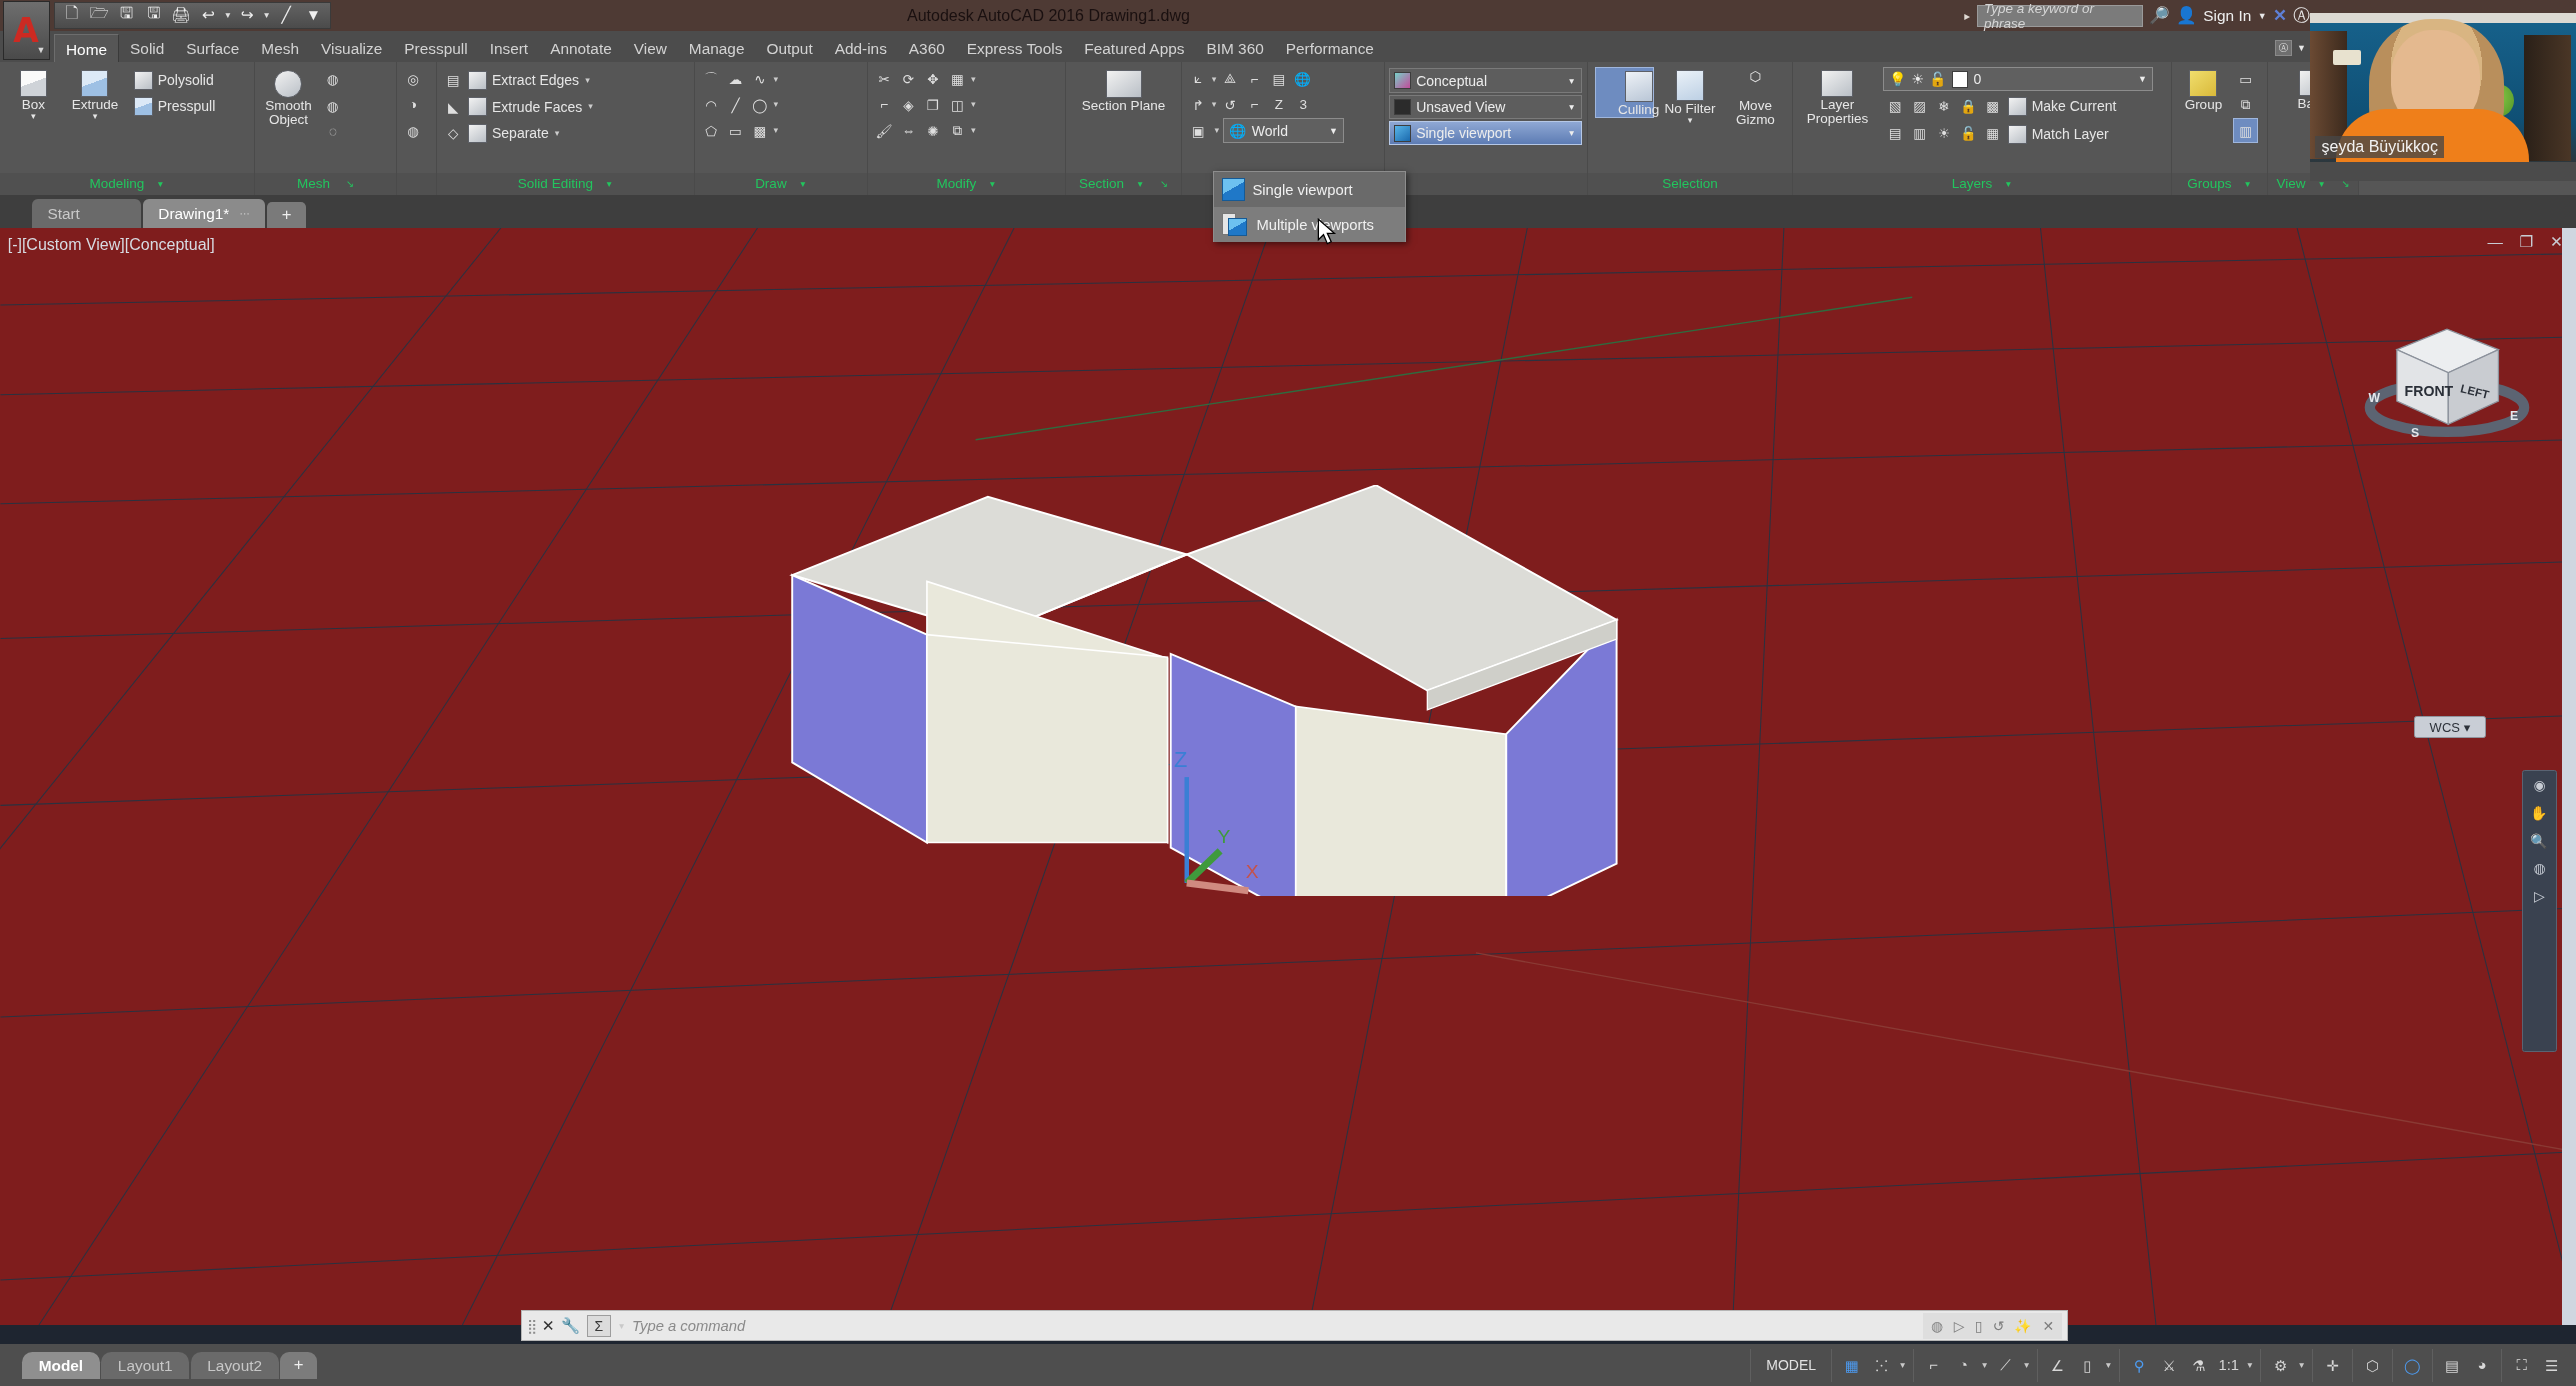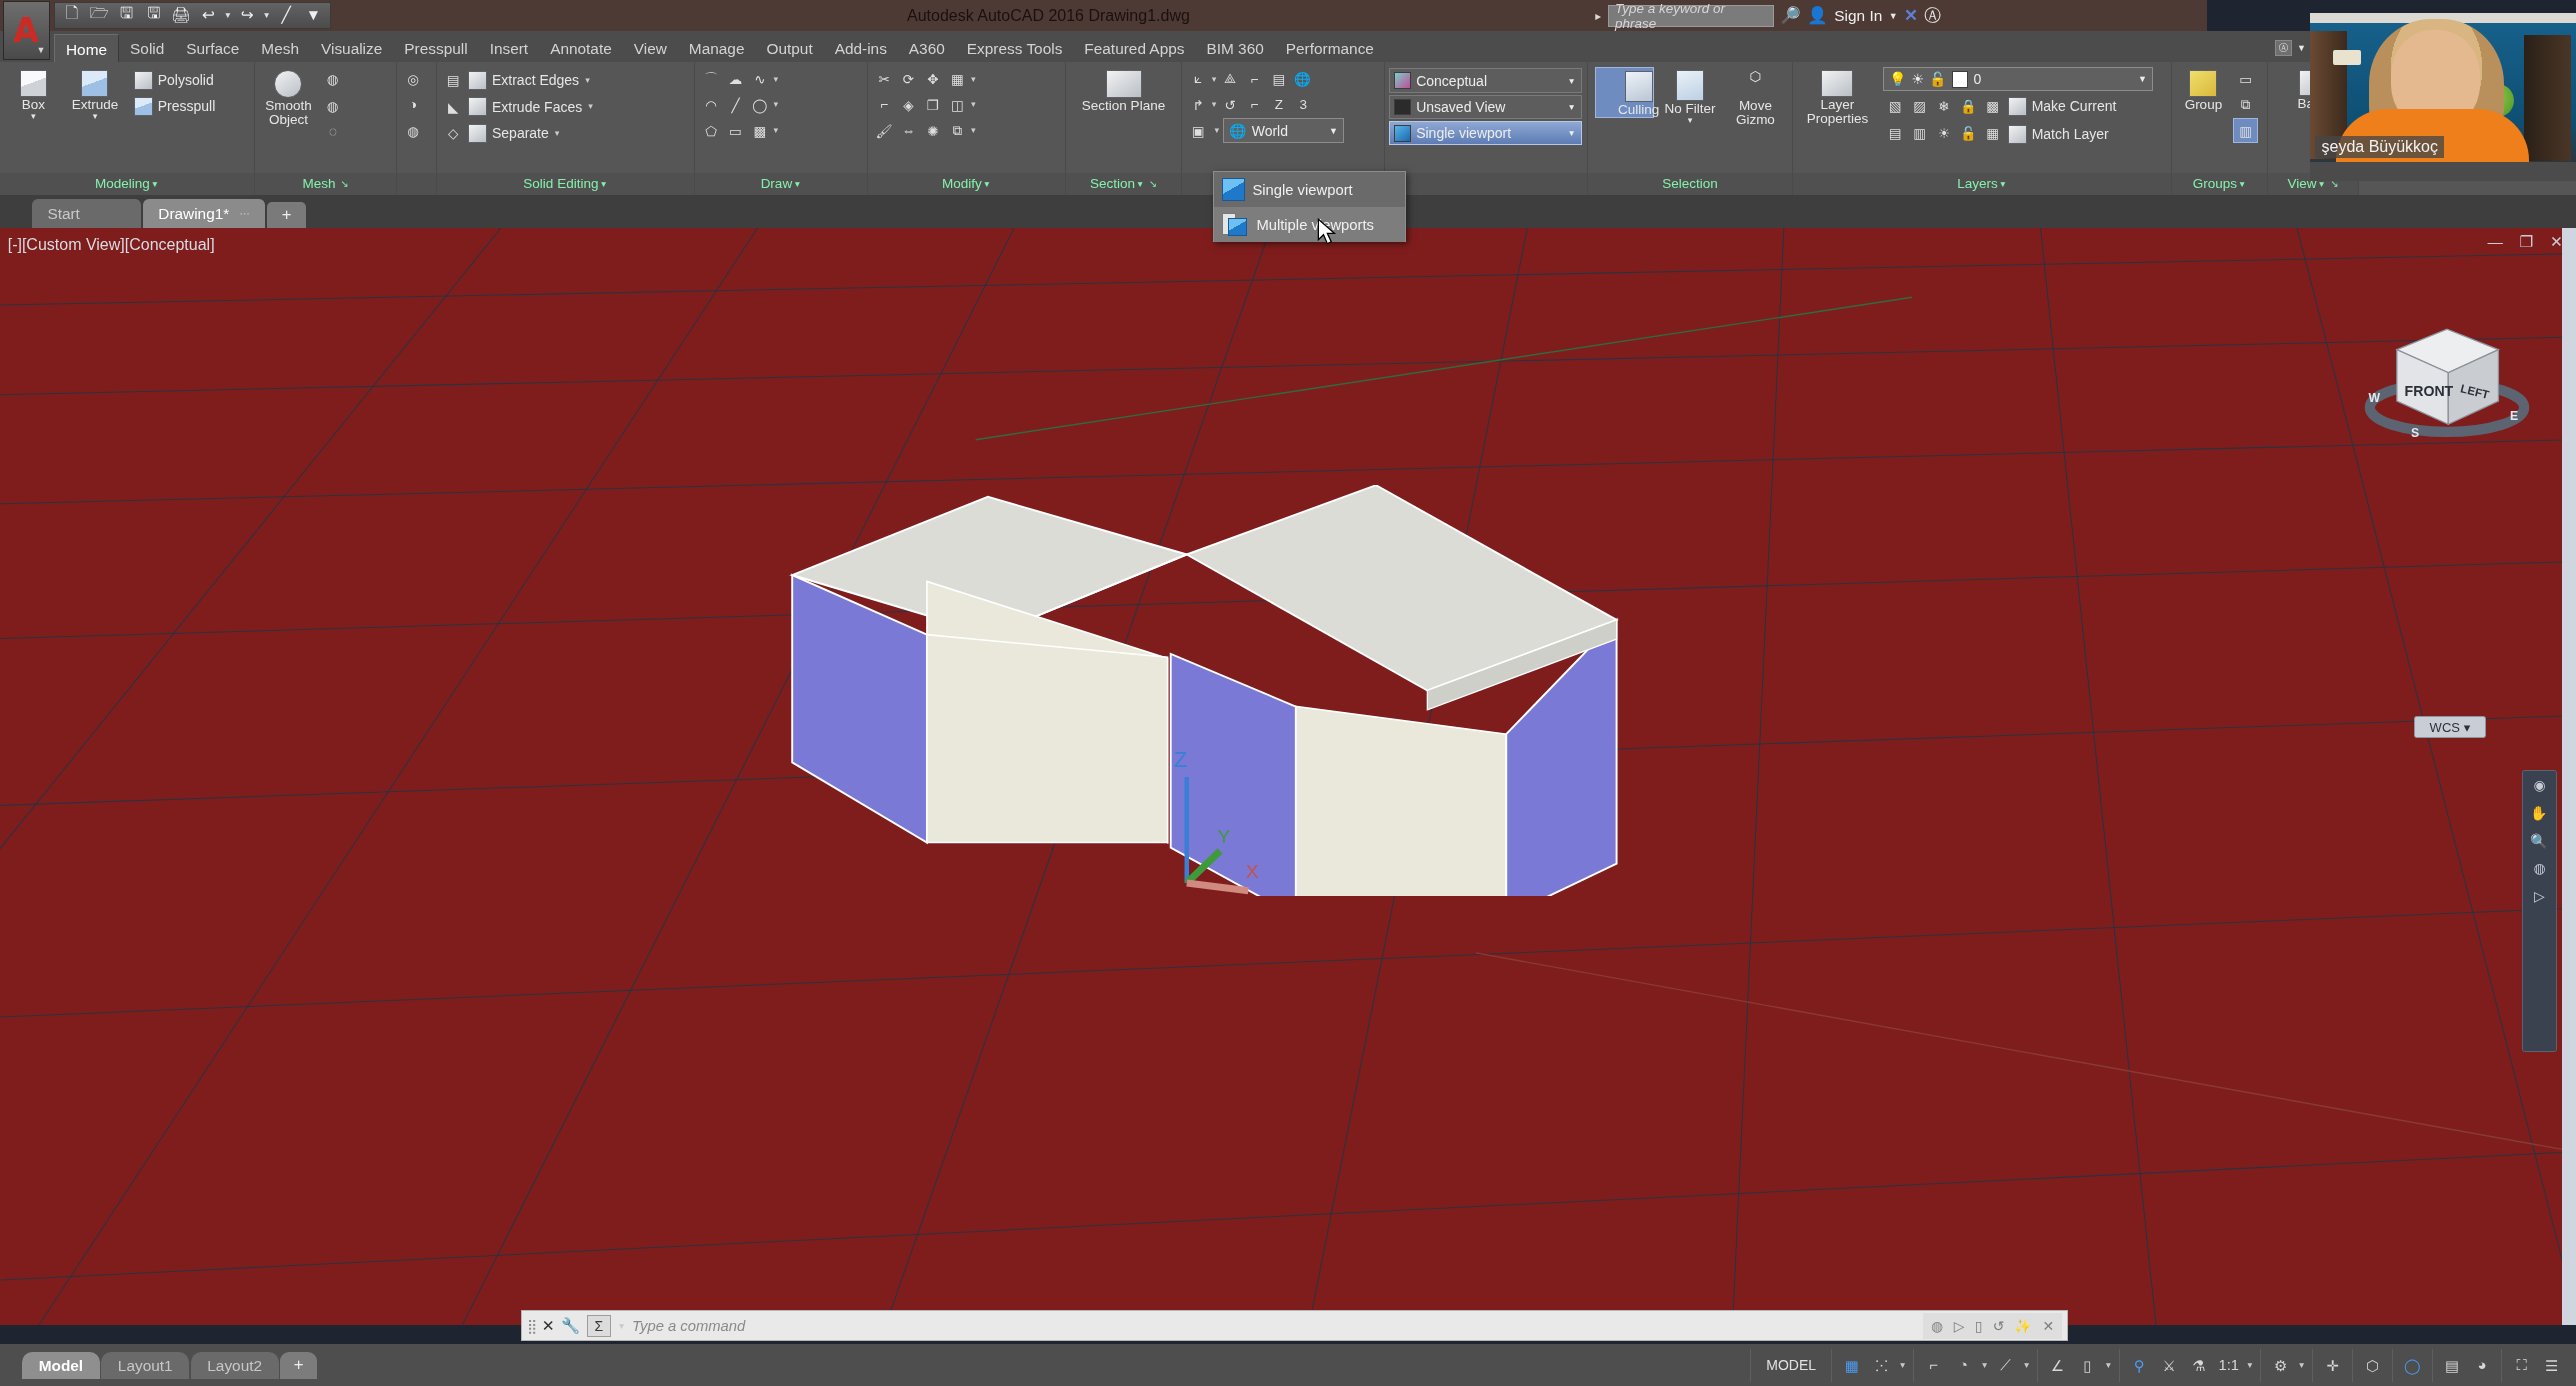--- a/index.html
+++ b/index.html
@@ -8,21 +8,21 @@
     font-family: "Liberation Sans", sans-serif;
     background: #1e2530;
     color: #d8d8d8;
     font-size: 16.7px;
     -webkit-font-smoothing: antialiased;
   }
   .app { position: relative; width: 2576px; height: 1386px; }
 
   
   .titlebar {
-    position: absolute; left: 0; top: 0; width: 2207px; height: 31px;
+    position: absolute; left: 0; top: 0; width: 2576px; height: 31px;
     background: #4e3a34;
     display: flex; align-items: center;
   }
   .app-logo {
     position: absolute; left: 2.6px; top: 1.3px; width: 47px; height: 59px;
     background: linear-gradient(#6e6e6e, #4a4a4a);
     border: 0.6px solid #2a2a2a;
     display: flex; align-items: center; justify-content: center;
     z-index: 40;
   }
@@ -80,22 +80,22 @@
     display: flex; align-items: center; justify-content: center; font-size: 9.6px; color: #ddd; }
 
   
   .ribbon {
     position: absolute; left: 0; top: 62px; width: 2576px; height: 133px;
     background: #565656; display: flex; align-items: stretch;
   }
   .panel { position: relative; display: flex; flex-direction: column; border-right: 0.6px solid #4a4a4a; }
   .panel-body { flex: 1; display: flex; align-items: flex-start; padding: 5.1px 3.9px 0 3.9px; gap: 2.6px; }
   .panel-title {
-    height: 22px; line-height: 22px; text-align: center; font-size: 13.5px; color: #86efac;
-    background: #505050; display: flex; align-items: center; justify-content: center; gap: 1px;
+    height: 22px; line-height: 22px; text-align: center; font-size: 13.5px; color: #22c55e;
+    background: #505050; display: flex; align-items: center; justify-content: center; gap: 12px;
   }
   .panel-title .dd { font-size: 8.3px; }
   .panel-title .corner { font-size: 9.6px; margin-left: 3.9px; }
 
   .bigbtn {
     width: 59px; display: flex; flex-direction: column; align-items: center; gap: 1.3px;
     padding-top: 2.6px; color: #e6e6e6; font-size: 13.5px; text-align: center; line-height: 1.05;
   }
   .bigbtn.sel { background: #6e8cc0; border: 0.6px solid #9fb6dd; padding-left: 28px; }
   .bigbtn .lab { font-size: 13.5px; }

